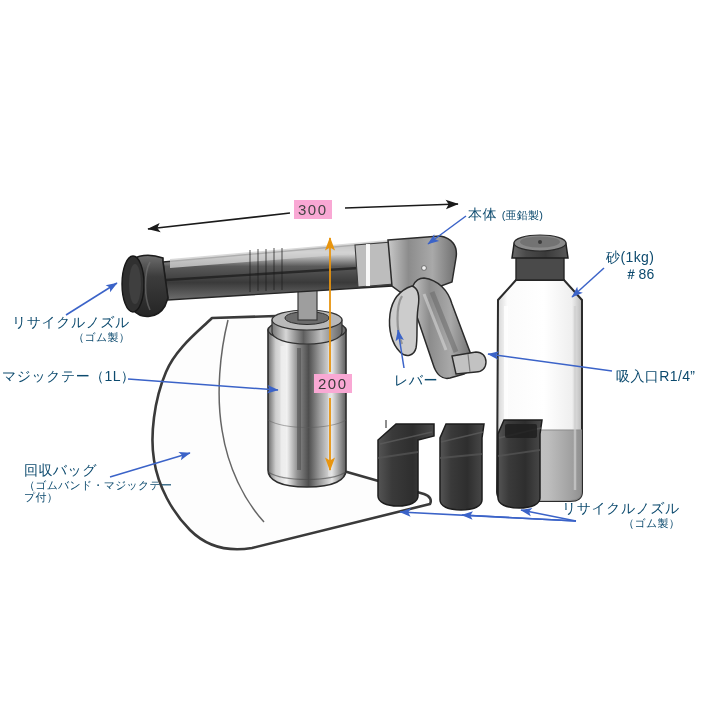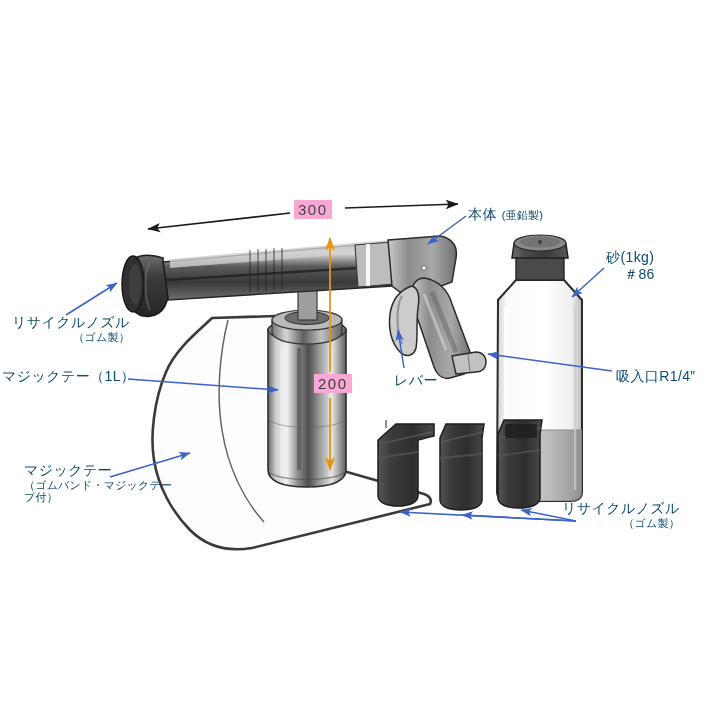--- a/index.html
+++ b/index.html
@@ -308,21 +308,21 @@
   <div class="callout" style="left:12px; top:314px;">
     <span class="main">リサイクルノズル</span>
     <span class="sub center-sub">（ゴム製）</span>
   </div>
 
   <div class="callout" style="left:2px; top:368px;">
     <span class="main">マジックテー（1L）</span>
   </div>
 
   <div class="callout" style="left:24px; top:462px;">
-    <span class="main">マジックテー</span>
+    <span class="main">回収バッグ</span>
     <span class="sub">（ゴムバンド・マジックテー</span>
     <span class="sub">プ付）</span>
   </div>
 
   <div class="callout inline-sub" style="left:468px; top:205px;">
     <span class="main">本体</span>
     <span class="sub">(亜鉛製)</span>
   </div>
 
   <div class="callout" style="left:606px; top:249px;">

